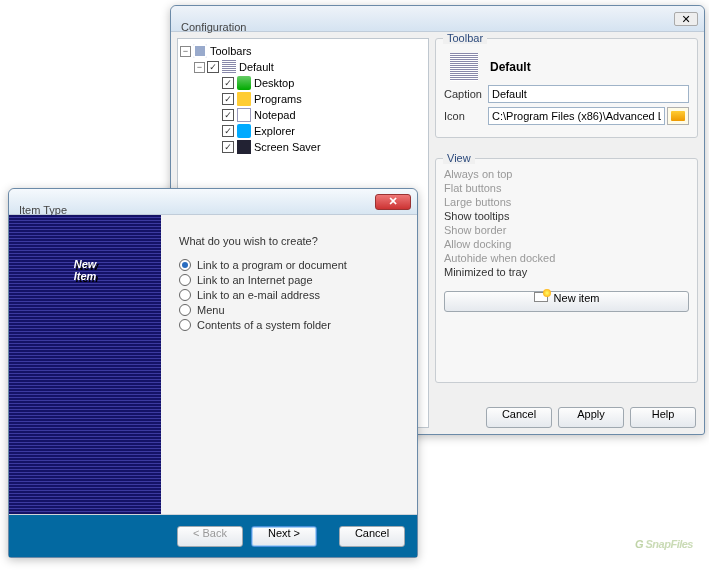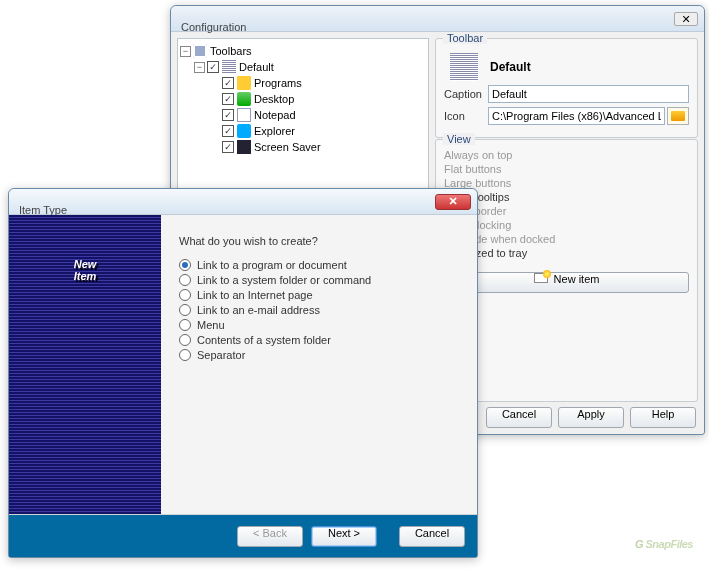--- a/index.html
+++ b/index.html
@@ -24,21 +24,21 @@
 .ico-options { background: linear-gradient(#f90,#e60); border-radius: 2px; }
 .ico-toolbars { background: #9ac; border-radius: 2px; box-shadow: inset 0 0 0 2px #fff; }
 .ico-default { background: repeating-linear-gradient(#88a,#88a 1px,#fff 1px,#fff 2px); }
 .ico-programs { background: #fc3; border-radius: 1px; }
 .ico-desktop { background: linear-gradient(#6c6,#0a0); border-radius: 2px; }
 .ico-explorer { background: #0af; border-radius: 2px; }
 .ico-notepad { background: #fff; border: 1px solid #99b; }
 .ico-screensaver { background: #223; }
 
 .props-panel { flex: 1; display: flex; flex-direction: column; }
-.group { border: 1px solid #c8cdd2; border-radius: 3px; background: #f7f7f7; padding: 8px; margin-bottom: 1px; position: relative; }
+.group { border: 1px solid #c8cdd2; border-radius: 3px; background: #f7f7f7; padding: 8px; margin-bottom: 20px; position: relative; }
 .group-title { position: absolute; top: -7px; left: 7px; background: #f0f0f0; padding: 0 4px; color: #2c4a7c; }
 .toolbar-hdr { display: flex; align-items: center; gap: 12px; margin: 6px 0 4px 6px; }
 .toolbar-swatch { width: 28px; height: 28px; background: repeating-linear-gradient(#88a,#88a 1px,#fff 1px,#fff 2px); }
 .hdr-text { font-weight: bold; font-size: 12px; }
 
 .form-row { display: flex; align-items: center; margin-bottom: 4px; }
 .form-label { width: 44px; color: #333; }
 .text-input { flex: 1; height: 18px; border: 1px solid #9fb3c8; padding: 1px 3px; background: #fff; font-size: 11px; }
 .browse-btn { width: 22px; height: 18px; border: 1px solid #b0b0b0; background: #fffbe6; margin-left: 2px; cursor: pointer; position: relative; }
 .browse-btn::after { content:""; position:absolute; inset:3px; background:linear-gradient(#fc3,#e90); border-radius:1px; }
@@ -48,21 +48,21 @@
 .view-item.disabled { color: #999; }
 
 .btn-bar { display: flex; gap: 6px; justify-content: flex-end; padding: 4px 2px 0 2px; }
 .btn { min-width: 66px; height: 21px; border: 1px solid #9fa8b0; background: linear-gradient(#fdfdfd,#e5e9ee); border-radius: 3px; cursor: pointer; padding: 0 8px; display:inline-flex; align-items:flex-start; justify-content:center; }
 .btn.default { border-color: #4b90d9; box-shadow: 0 0 0 1px #a7d0f5 inset; }
 .btn.block { width: 100%; min-width: unset; }
 .new-item-ico { width: 14px; height: 10px; background: #fff; border: 1px solid #888; margin-right: 6px; position:relative; }
 .new-item-ico::after { content:""; position:absolute; right:-4px; top:-4px; width:8px; height:8px; background:radial-gradient(#ff6,#f90); border-radius:50%; }
 
 
-.item-window { left: 8px; top: 188px; width: 470px; height: 370px; }
+.item-window { left: 8px; top: 188px; width: 410px; height: 370px; }
 .item-titlebar { background: linear-gradient(#f5f9fd,#d8e6f2); }
 .item-body { display: flex; height: calc(100% - 26px); flex-direction: column; }
 .item-main { flex: 1; display: flex; border-bottom: 1px solid #d0d4d9; }
 .side-graphic { width: 152px; background: repeating-linear-gradient(0deg,#141266,#141266 2px,#3c3aa0 2px,#3c3aa0 3px); display: flex; align-items: flex-start; justify-content: center; padding-top: 44px; }
 .side-text { font-family: Georgia, "Times New Roman", serif; font-size: 30px; font-style: italic; font-weight: bold; color: #fff; text-shadow: 2px 2px 0 #000; text-align: center; line-height: 1.05; }
 .wizard-content { flex: 1; padding: 20px 14px 10px 18px; background: #f4f4f4; color: #333; }
 .wizard-q { margin-bottom: 12px; }
 .radio-row { display: flex; align-items: center; margin-bottom: 3px; cursor: pointer; }
 .radio { width: 12px; height: 12px; border: 1px solid #666; border-radius: 50%; background: #fff; margin-right: 6px; display: inline-flex; align-items: center; justify-content: center; }
 .radio.selected::after { content:""; width: 6px; height: 6px; background: #2a6dc0; border-radius: 50%; }
@@ -92,30 +92,30 @@
         <span class="expander">−</span>
         <span class="checkbox checked"></span>
         <span class="tree-icon ico-default"></span>
         <span>Default</span>
       </div>
       <div class="tree-row">
         <span class="tree-indent"></span>
           <span class="tree-indent"></span>
           <span class="tree-indent"></span>
         <span class="checkbox checked"></span>
+        <span class="tree-icon ico-desktop"></span>
+        <span>Desktop</span>
+      </div>
+      <div class="tree-row">
+        <span class="tree-indent"></span>
+          <span class="tree-indent"></span>
+          <span class="tree-indent"></span>
+        <span class="checkbox checked"></span>
         <span class="tree-icon ico-programs"></span>
         <span>Programs</span>
-      </div>
-      <div class="tree-row">
-        <span class="tree-indent"></span>
-          <span class="tree-indent"></span>
-          <span class="tree-indent"></span>
-        <span class="checkbox checked"></span>
-        <span class="tree-icon ico-desktop"></span>
-        <span>Desktop</span>
       </div>
       <div class="tree-row">
         <span class="tree-indent"></span>
           <span class="tree-indent"></span>
           <span class="tree-indent"></span>
         <span class="checkbox checked"></span>
         <span class="tree-icon ico-notepad"></span>
         <span>Notepad</span>
       </div>
       <div class="tree-row">
@@ -197,41 +197,33 @@
         </div>
       </div>
       <div class="wizard-content">
         <div class="wizard-q">What do you wish to create?</div>
         <div class="radio-row">
           <span class="radio selected"></span>
           <span>Link to a program or document</span>
         </div>
         <div class="radio-row">
           <span class="radio"></span>
-          <span>Link to a system folder or command</span>
-        </div>
-        <div class="radio-row">
-          <span class="radio"></span>
           <span>Link to an Internet page</span>
         </div>
         <div class="radio-row">
           <span class="radio"></span>
           <span>Link to an e-mail address</span>
         </div>
         <div class="radio-row">
           <span class="radio"></span>
           <span>Menu</span>
         </div>
         <div class="radio-row">
           <span class="radio"></span>
           <span>Contents of a system folder</span>
-        </div>
-        <div class="radio-row">
-          <span class="radio"></span>
-          <span>Separator</span>
         </div>
       </div>
     </div>
     <div class="wizard-footer">
       <button class="btn disabled">&lt; Back</button>
       <button class="btn default">Next &gt;</button>
       <span style="width:6px"></span>
       <button class="btn">Cancel</button>
     </div>
   </div>

